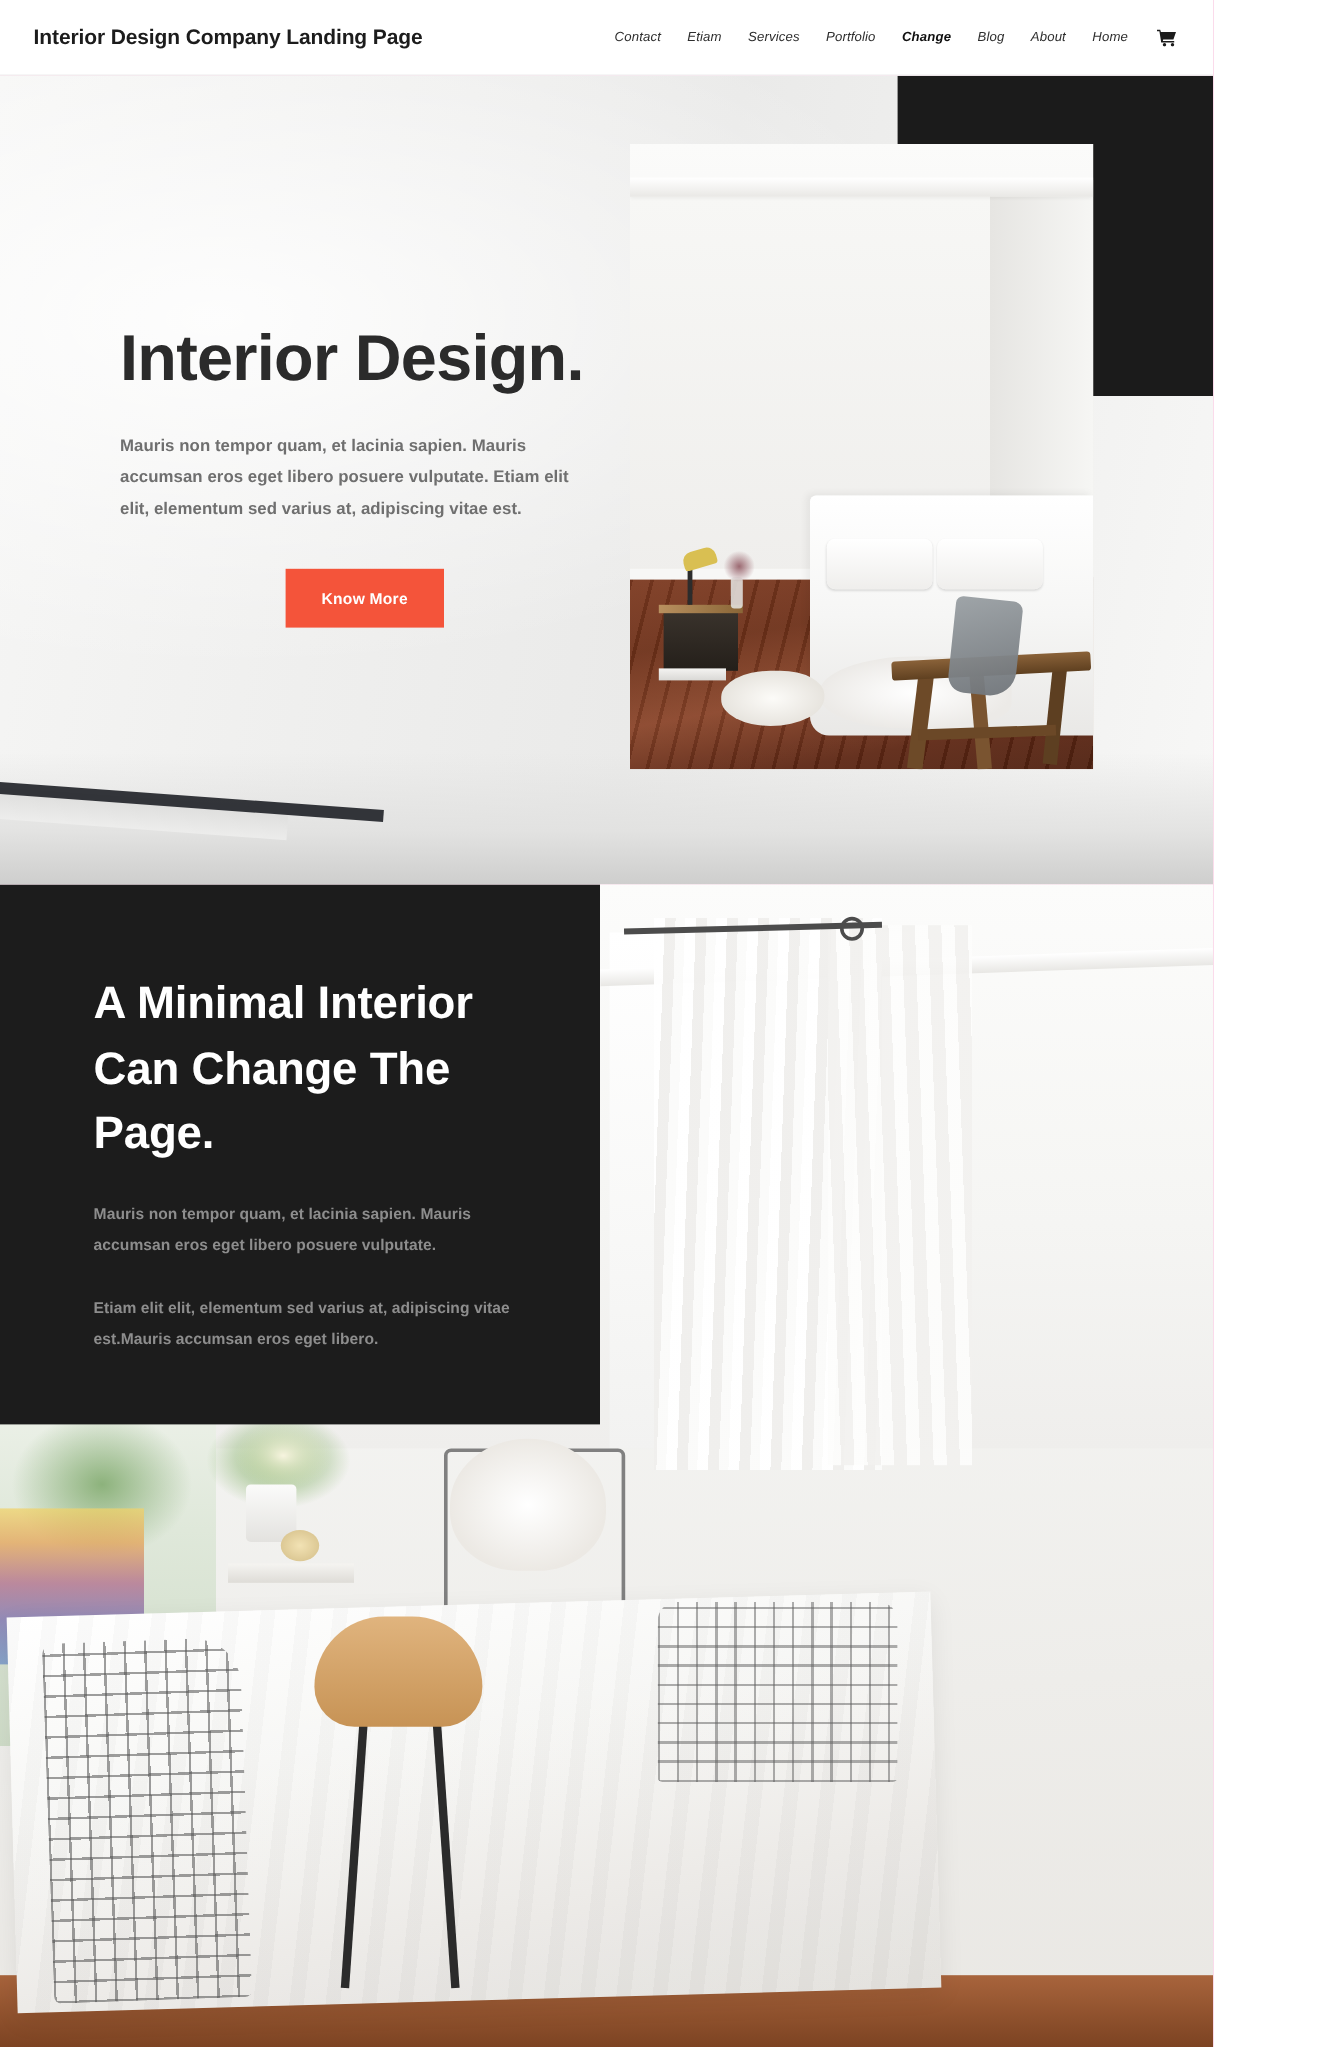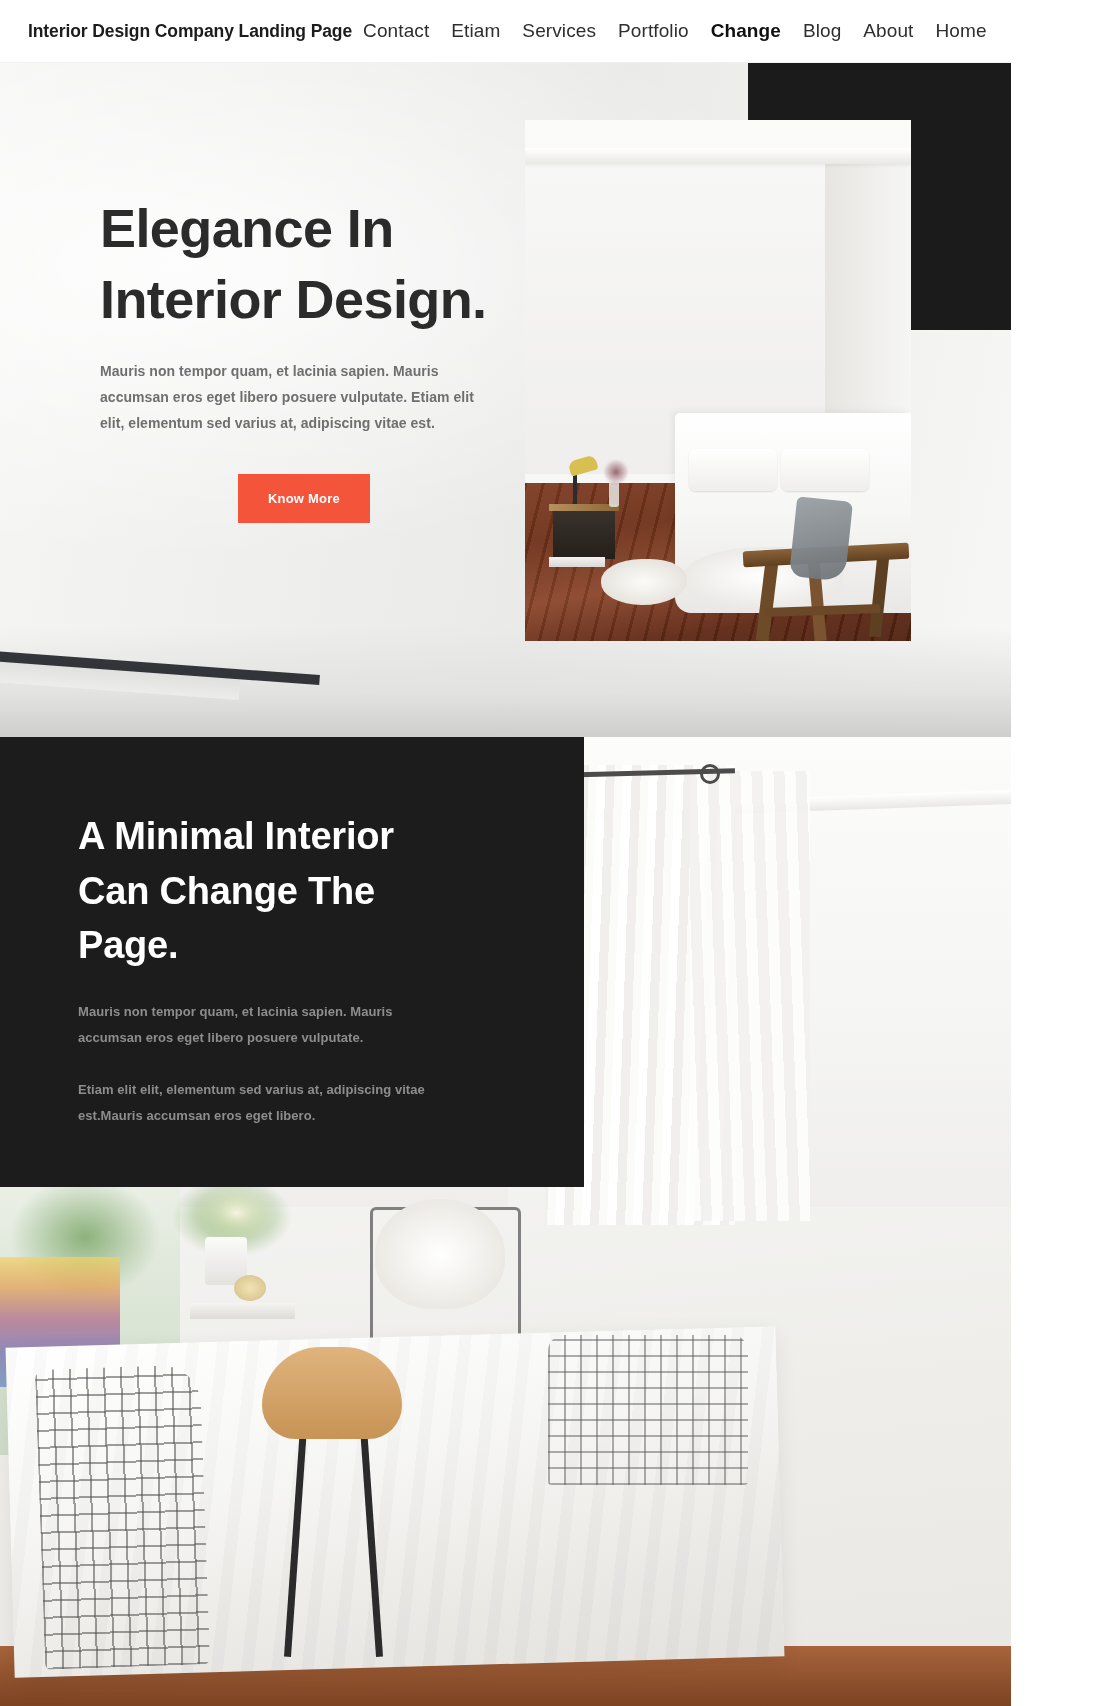--- a/index.html
+++ b/index.html
@@ -18,22 +18,22 @@
     display:flex;align-items:center;justify-content:space-between;
     box-sizing:border-box;padding:0 24px 0 28px;
     border-bottom:1px solid #f0f0f0;
   }
   .brand{
     font-size:17.5px;font-weight:700;color:#1c1c1c;letter-spacing:-0.1px;
     white-space:nowrap;
   }
   .nav{display:flex;align-items:center;gap:0px;}
   .nav-item{
-    font-size:19px;color:#2e2e2e;font-weight:400;
-    padding:0 11px;white-space:nowrap;letter-spacing:0.1px;
+    font-size:11px;color:#2e2e2e;font-weight:400;
+    padding:0 11px;white-space:nowrap;letter-spacing:0.1px;font-style:italic;
   }
   .nav-item.active{font-weight:700;color:#101010;}
   .cart-icon{padding:0 6px 0 13px;display:flex;align-items:center;color:#1c1c1c;}
 
   
   .hero{
     position:absolute;top:63px;left:0;width:1011px;height:674px;overflow:hidden;
     background:
       linear-gradient(180deg,rgba(255,255,255,0.55) 0%,rgba(255,255,255,0.15) 45%,rgba(255,255,255,0.55) 100%),
       linear-gradient(110deg,#f2f2f1 0%,#ededec 38%,#e9e9e8 62%,#f4f4f3 100%);
@@ -185,21 +185,21 @@
                repeating-linear-gradient(90deg,rgba(80,80,80,.55) 0 2px,rgba(255,255,255,0) 2px 17px);
     border-radius:10px 40px 6px 6px;transform:rotate(-2deg);}
   .dn-wire-right{position:absolute;left:548px;top:598px;width:200px;height:150px;
     background:repeating-linear-gradient(0deg,rgba(95,95,95,.5) 0 2px,rgba(255,255,255,0) 2px 16px),
                repeating-linear-gradient(90deg,rgba(95,95,95,.5) 0 2px,rgba(255,255,255,0) 2px 16px);
     border-radius:16px 16px 4px 4px;}
   .dn-floor{position:absolute;left:0;bottom:0;width:1011px;height:60px;
     background:linear-gradient(180deg,#a8643c,#7c4322);}
 
   .dark-card{
-    position:absolute;left:0px;top:0px;width:584px;height:450px;background:#1c1c1c;
+    position:absolute;left:0px;top:0px;width:500px;height:450px;background:#1c1c1c;
     box-sizing:border-box;padding:72px 60px 0 78px;
   }
   .dark-title{
     margin:0;font-size:38px;line-height:1.44;font-weight:700;color:#ffffff;letter-spacing:-0.2px;
   }
   .dark-p{
     margin:26px 0 0 0;font-size:13px;line-height:26px;color:#8d8d8d;font-weight:700;
     width:382px;letter-spacing:0.05px;
   }
 </style>
@@ -257,21 +257,21 @@
       <div class="bp-leg1"></div>
       <div class="bp-leg2"></div>
       <div class="bp-leg3"></div>
       <div class="bp-rail"></div>
       <div class="bp-stool-top"></div>
       <div class="bp-throw"></div>
     </div>
 
     <div class="hero-content">
       <h1 class="hero-title">
-        <span>Elegance In</span><br>
+        <br>
         <span>Interior Design.</span>
       </h1>
       <p class="hero-text">Mauris non tempor quam, et lacinia sapien. Mauris accumsan eros eget libero posuere vulputate. Etiam elit elit, elementum sed varius at, adipiscing vitae est.</p>
       <button class="btn-know">Know More</button>
     </div>
   </div>
 
   <div class="sect2">
     <div class="dining">
       <div class="dn-wall"></div>

